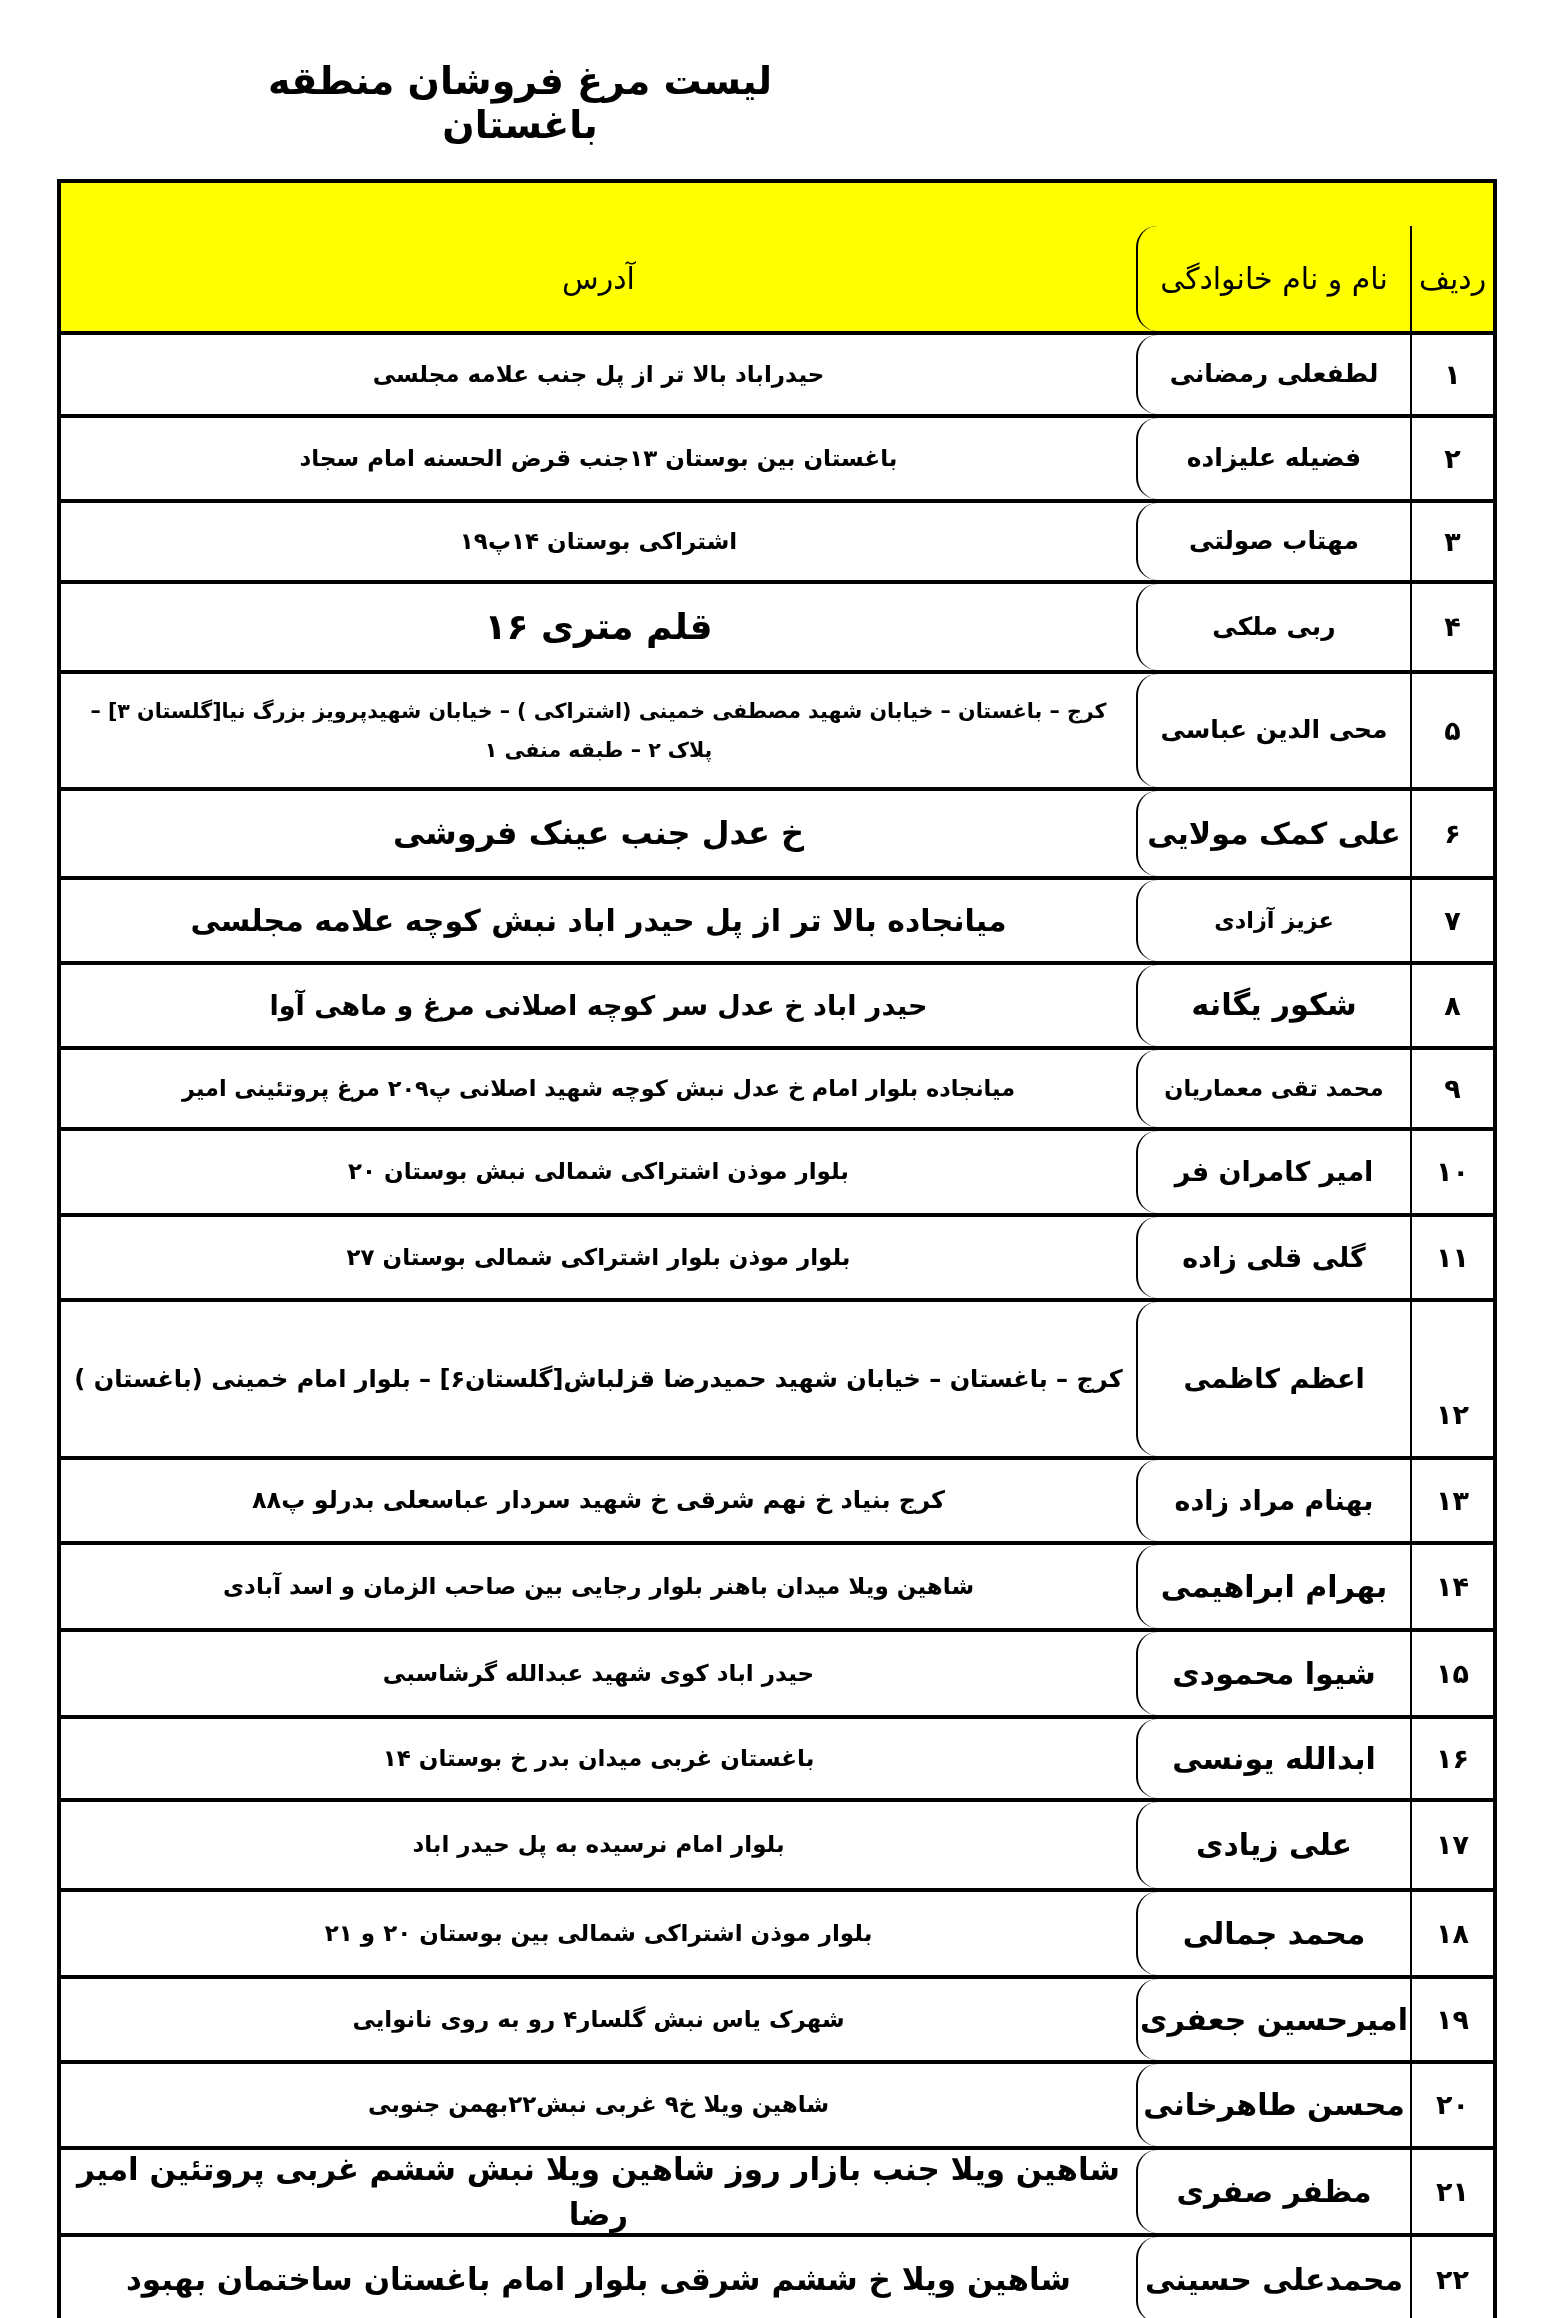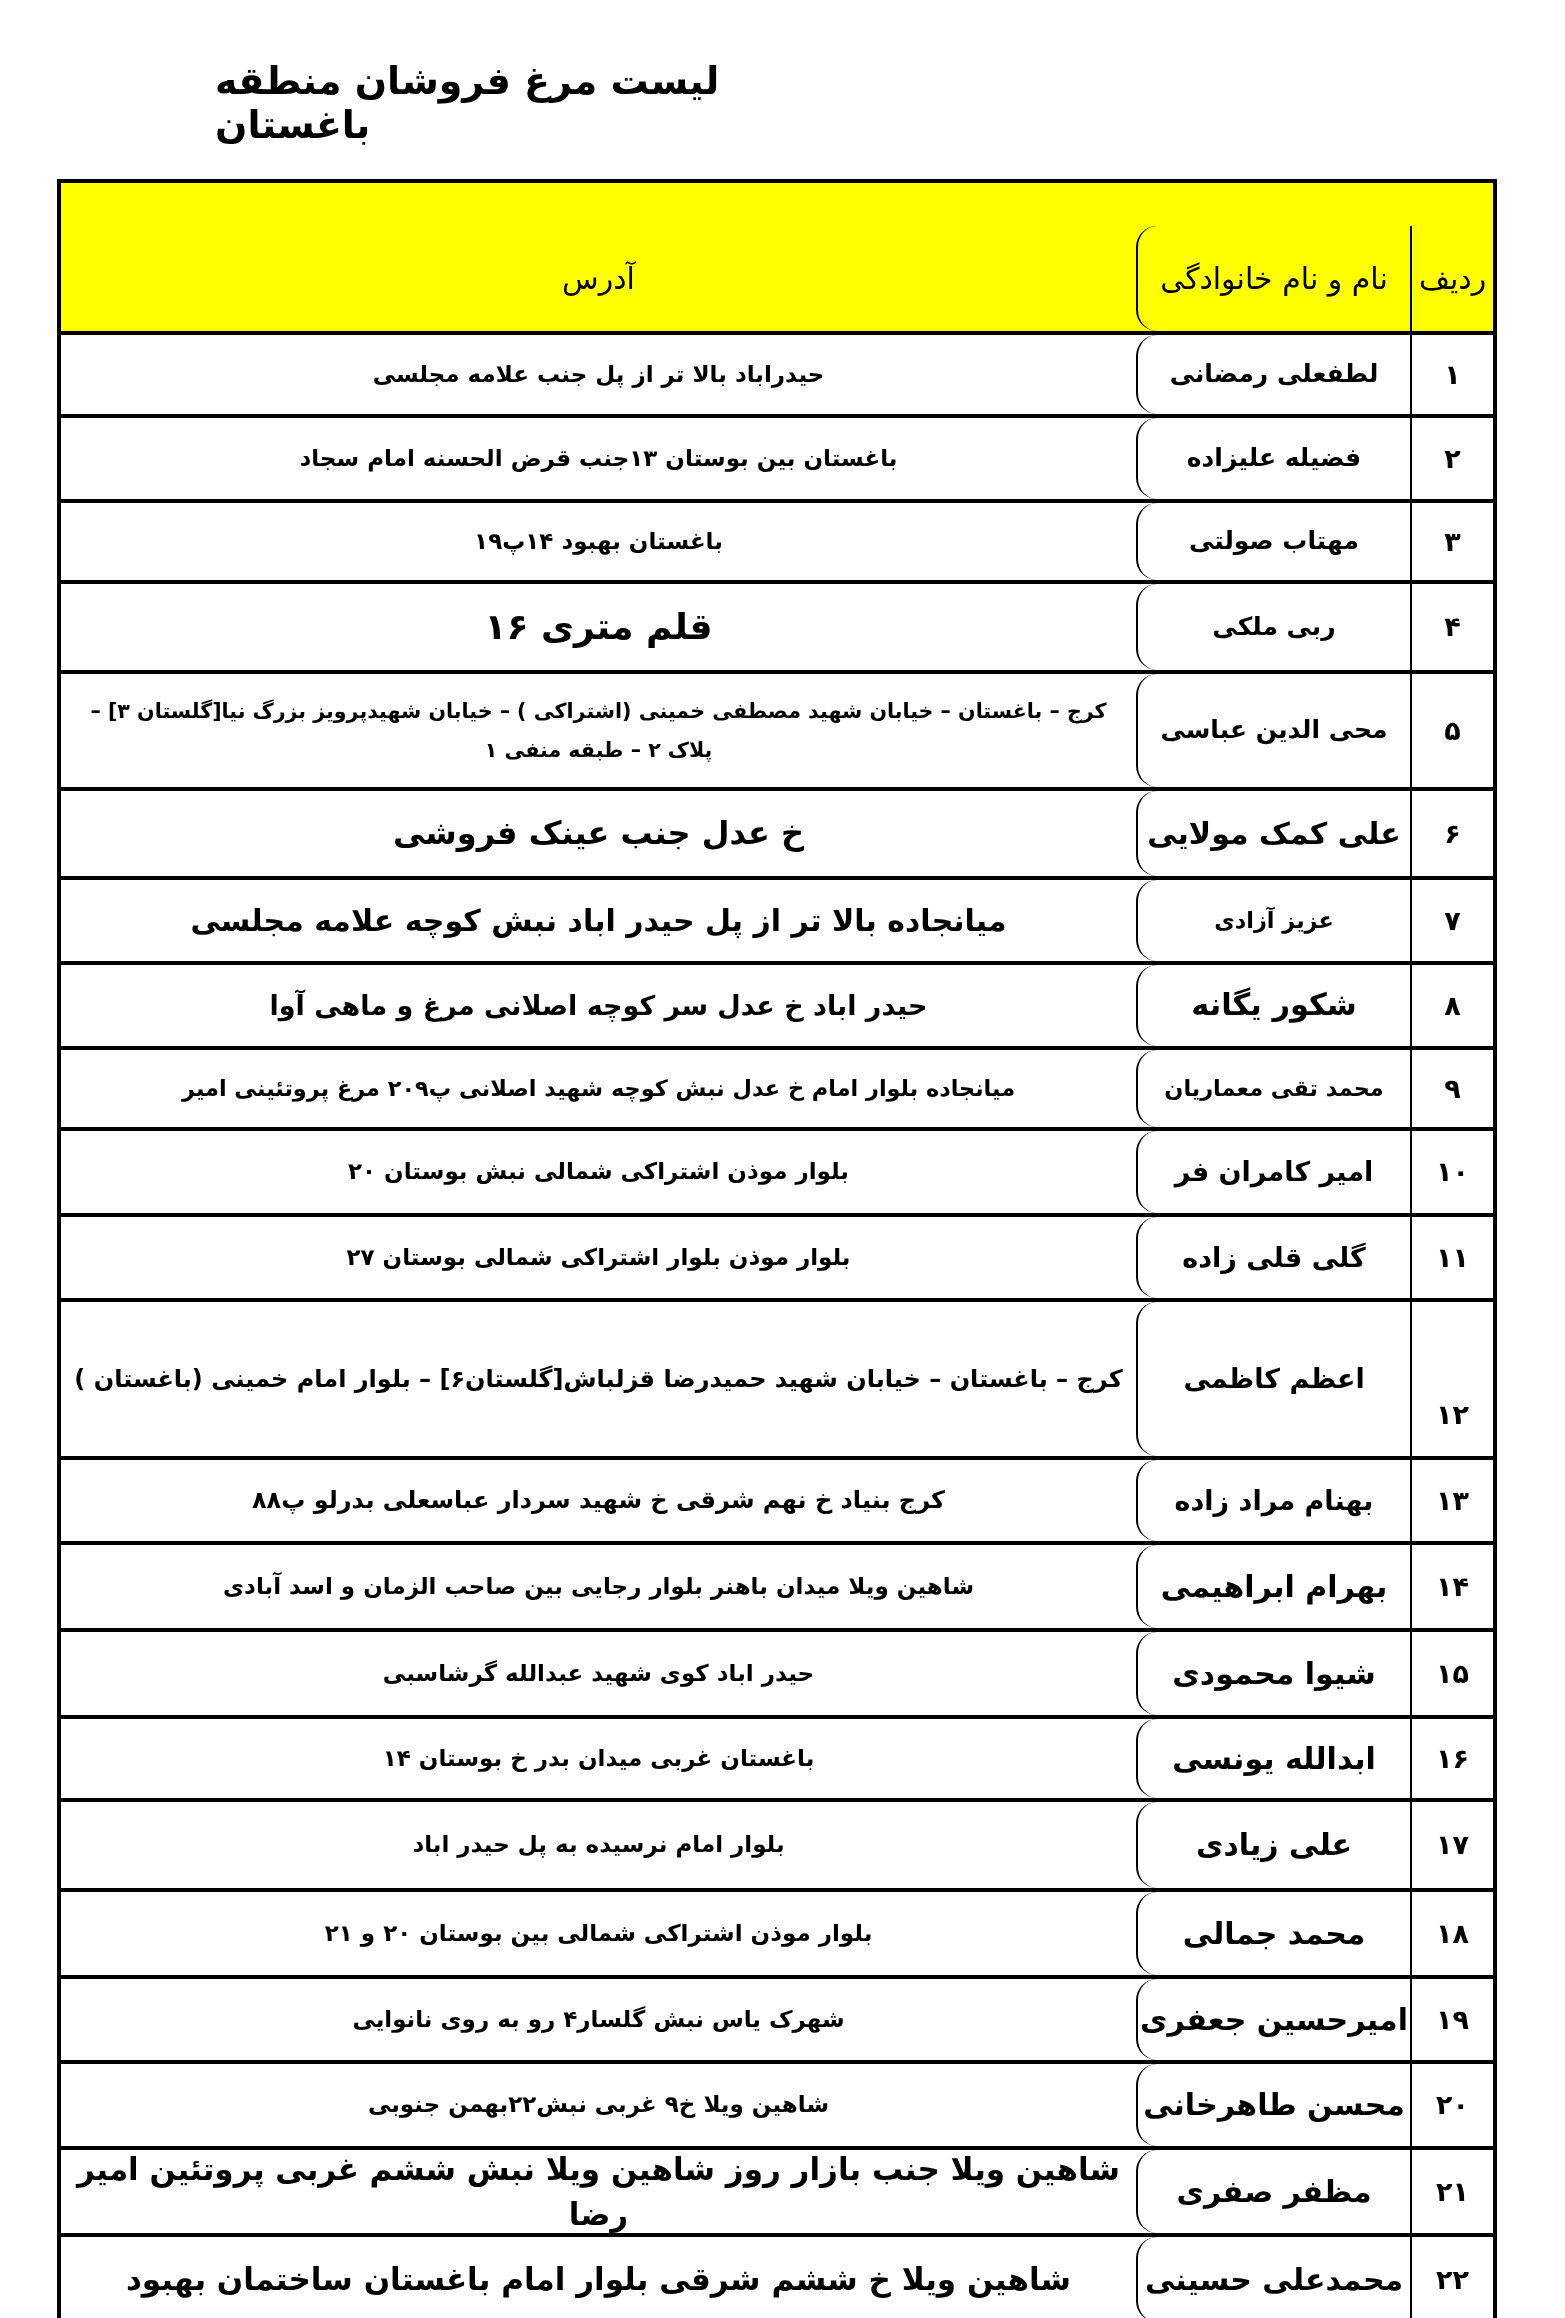--- a/index.html
+++ b/index.html
@@ -1,19 +1,19 @@
 <!DOCTYPE html>
 <html lang="fa" dir="rtl" style="font-size:14.4px"><head>
 <meta charset="utf-8">
 <style>
   * { margin:0; padding:0; box-sizing:border-box; }
   html, body { background:#ffffff; }
   body { font-family:"DejaVu Sans", sans-serif; color:#000; }
   .page { position:relative; width:1565px; height:2319px; background:#ffffff; overflow:hidden; direction:rtl; }
-  .title { position:absolute; top:59px; left:215px; width:610px; text-align:left;
+  .title { position:absolute; top:59px; left:215px; width:610px; text-align:center;
            font-size:38px; font-weight:bold; letter-spacing:0; }
   .tbl { position:absolute; top:179px; left:57px; width:1440px; border:4.5px solid #000; background:#fff; }
   .row { display:flex; border-bottom:4.5px solid #000; }
   .row:last-child { border-bottom:none; }
   .cell { display:flex; align-items:center; justify-content:center; text-align:center; line-height:1.45; }
   .no   { width:83px;  border-left:2.7px solid #000; font-size:27px; font-weight:bold; flex:none; }
   .name { width:274px; border-left:2.7px solid #000; font-size:25px; font-weight:bold; flex:none; padding:0 3.6px;border-radius:21px; }
   .addr { flex:1; font-size:23px; font-weight:bold; padding:0 10.8px; }
   .hdr  { height:152px; background:#ffff00; }
   .hdr .cell { font-weight:normal; font-size:30px;margin-top:43px; }
@@ -60,21 +60,21 @@
 
     <div class="row rw2">
       <div class="cell no">۲</div>
       <div class="cell name">فضیله علیزاده</div>
       <div class="cell addr">باغستان بین بوستان ۱۳جنب قرض الحسنه امام سجاد</div>
     </div>
 
     <div class="row rw3">
       <div class="cell no">۳</div>
       <div class="cell name">مهتاب صولتی</div>
-      <div class="cell addr">باغستان بهبود ۱۴پ۱۹</div>
+      <div class="cell addr">اشتراکی بوستان ۱۴پ۱۹</div>
     </div>
 
     <div class="row rw4">
       <div class="cell no">۴</div>
       <div class="cell name">ربی ملکی</div>
       <div class="cell addr">قلم متری ۱۶</div>
     </div>
 
     <div class="row rw5">
       <div class="cell no">۵</div>

